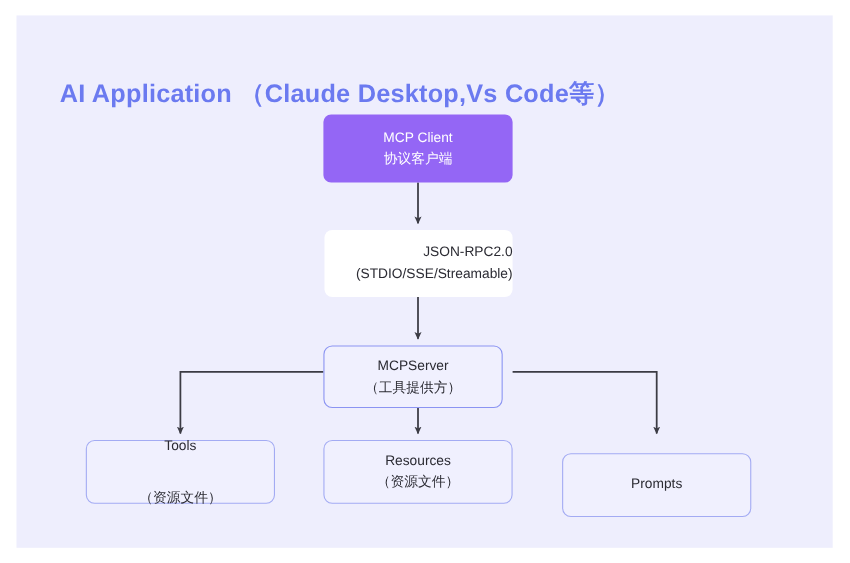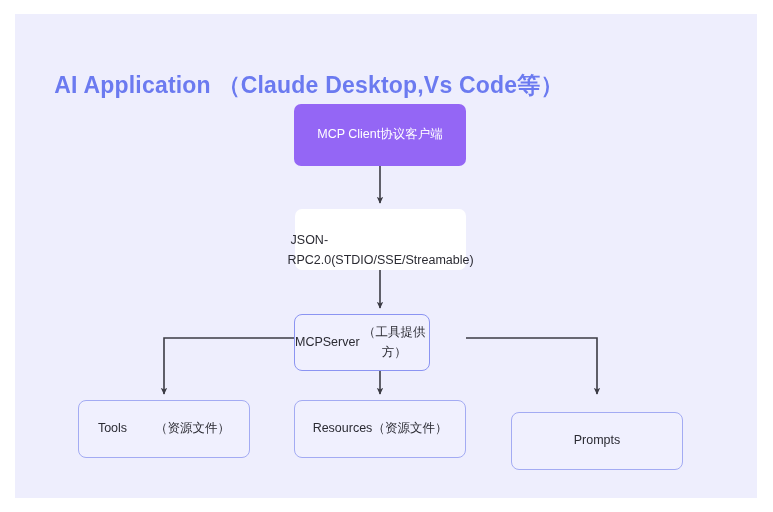--- a/index.html
+++ b/index.html
@@ -45,21 +45,21 @@
     letter-spacing: 0.2px;
     white-space: nowrap;
     line-height: 1.2;
   }
 
   
   .node {
     position: absolute;
     box-sizing: border-box;
     display: flex;
-    flex-direction: row;
+    flex-direction: column;
     align-items: center;
     justify-content: center;
     border-radius: 8px;
     font-size: 12.5px;
     line-height: 1.55;
     text-align: center;
   }
   .node .line1 { display: block; }
   .node .line2 { display: block; }
 
@@ -85,21 +85,21 @@
     color: #2b2b33;
     border: none;
     border-radius: 7px;
     align-items: flex-end;
   }
 
   
   #node-mcp-server {
     left: 279px;
     top: 300px;
-    width: 136px;
+    width: 163px;
     height: 57px;
     background: #f0f0fe;
     color: #2b2b33;
     border: 1.2px solid #8b94f2;
     border-radius: 8px;
   }
 
   
   .leaf-node {
     top: 386px;

